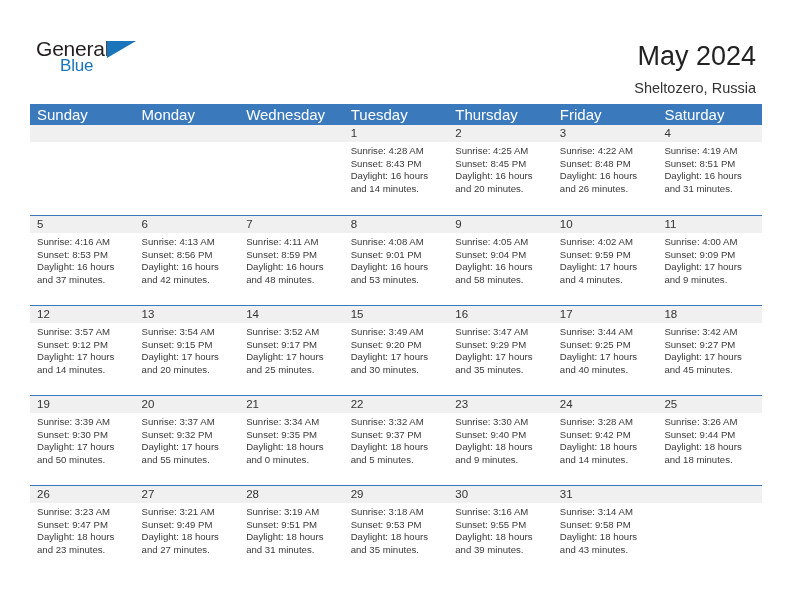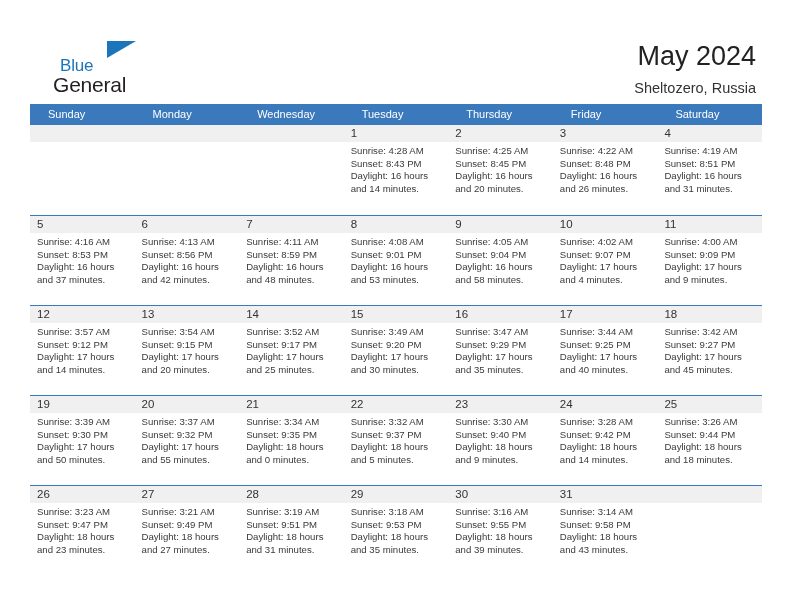--- a/index.html
+++ b/index.html
@@ -33,27 +33,26 @@
   .logo {
     position: absolute;
     left: 36px;
     top: 38px;
     width: 120px;
     height: 48px;
     line-height: 1;
   }
   .logo-general {
     position: absolute;
-    left: 17px;
+    left: 0;
     top: 0;
     font-size: 21px;
     letter-spacing: -0.2px;
     color: #231f20;
     font-family: "Liberation Sans", sans-serif;
-    margin-top: 36px;
   }
   .logo-blue {
     position: absolute;
     left: 24px;
     top: 19px;
     font-size: 17px;
     letter-spacing: -0.2px;
     color: #1b75bb;
     font-family: "Liberation Sans", sans-serif;
   }
@@ -98,23 +97,23 @@
   }
   .weekdays {
     display: flex;
     width: 732px;
     height: 21px;
     background: #3b79bd;
   }
   .weekday {
     width: 104.571px;
     box-sizing: border-box;
-    padding-left: 18px;
+    padding-left: 7px;
     color: #ffffff;
-    font-size: 11px;
+    font-size: 15px;
     line-height: 21px;
     white-space: nowrap;
     overflow: hidden;
   }
 
   .week {
     display: flex;
     width: 732px;
     height: 90px;
     border-top: 1px solid #3b79bd;
@@ -303,21 +302,21 @@
               <div>Sunset: 9:04 PM</div>
               <div>Daylight: 16 hours</div>
               <div>and 58 minutes.</div>
             </div>
           </div>
           <div class="day">
             <div class="day-band"></div>
             <div class="day-num">10</div>
             <div class="day-info">
               <div>Sunrise: 4:02 AM</div>
-              <div>Sunset: 9:07 PM</div>
+              <div>Sunset: 9:59 PM</div>
               <div>Daylight: 17 hours</div>
               <div>and 4 minutes.</div>
             </div>
           </div>
           <div class="day">
             <div class="day-band"></div>
             <div class="day-num">11</div>
             <div class="day-info">
               <div>Sunrise: 4:00 AM</div>
               <div>Sunset: 9:09 PM</div>

